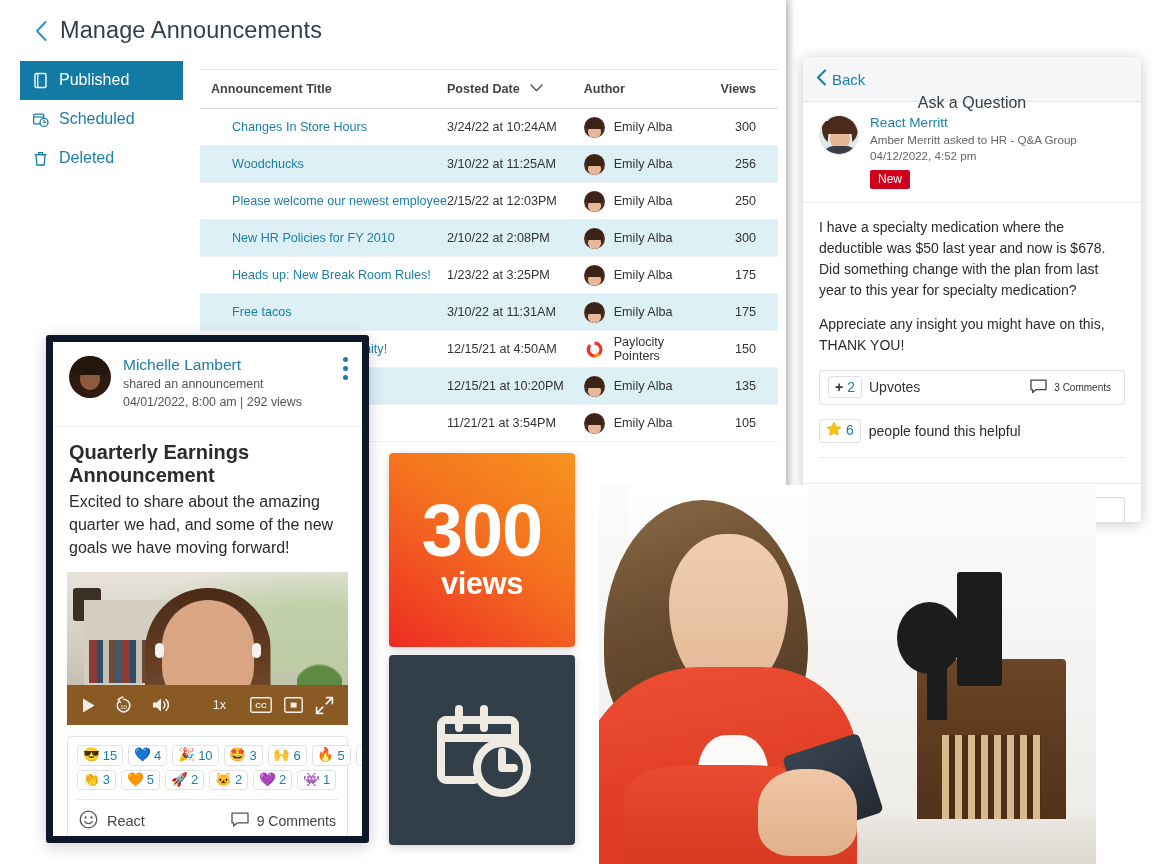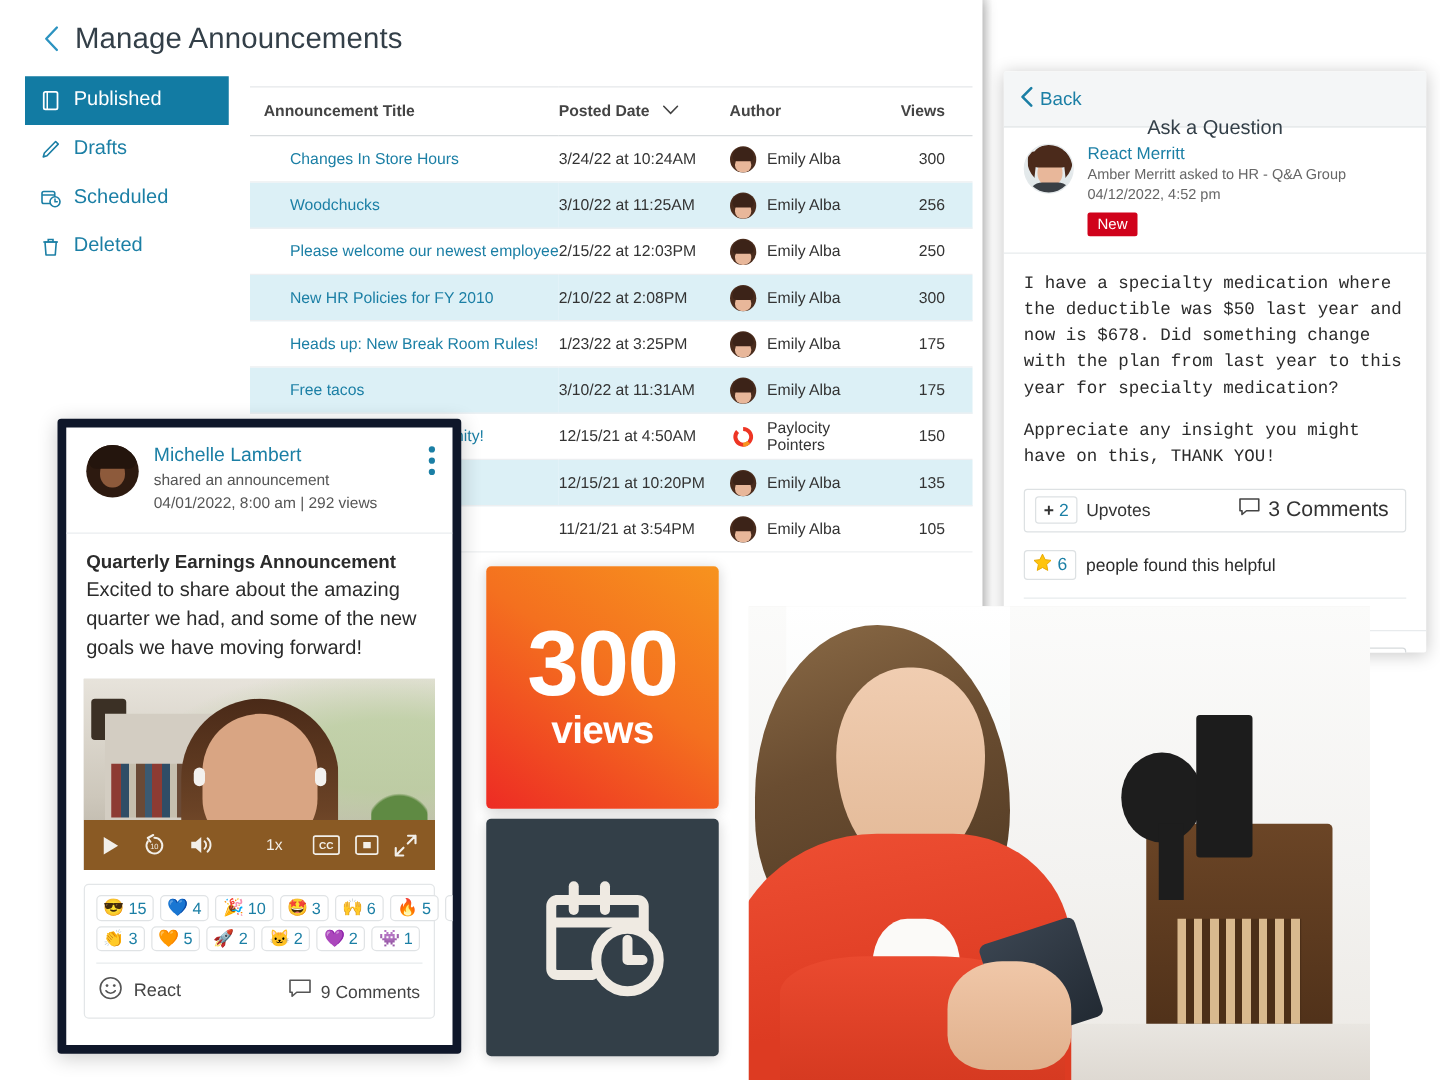--- a/index.html
+++ b/index.html
@@ -137,36 +137,36 @@
   .av-amber .hairside {
     position:absolute; left:2px; top:5px; width:36px; height:26px;
     border-radius: 0 0 18px 18px; background:#4b2a1b; clip-path: polygon(0 0,22% 0,14% 100%,0 100%, 100% 100%, 86% 100%, 78% 0, 100% 0, 100% 100%, 0 100%);
   }
   .qa-name { color:#1B7FA5; font-size:13.6px; margin-bottom:2px; }
   .qa-sub { color:#666; font-size:11.6px; line-height:1.38; }
   .qa-new {
     display:inline-block; margin-top:6px; background:#D0021B; color:#fff;
     font-size:12px; padding:2px 8px 3px; border-radius:2px;
   }
-  .qa-body { padding: 14px 17px 0 16px; font-family: Liberation Mono, monospace; }
+  .qa-body { padding: 14px 17px 0 16px; }
   .qa-body p { font-size: 14px; color:#2b2b2b; line-height:1.5; }
   .qa-body p + p { margin-top: 13px; }
   .qa-stats {
     margin: 14px 16px 0; border:1px solid #DDE1E3; border-radius:3px;
     height: 35px; display:flex; align-items:center; justify-content:space-between;
     padding: 0 13px 0 8px;
   }
   .up-chip {
     display:flex; align-items:center; gap:4px; border:1px solid #DDE1E3;
     border-radius:3px; padding:2px 6px; font-size:14px;
   }
   .up-plus { font-weight:bold; color:#333; }
   .up-n { color:#1B7FA5; }
   .up-label { font-size:14px; color:#333; margin-left:7px; }
-  .cm-group { display:flex; align-items:center; gap:7px; font-size:17px; color:#333; }
+  .cm-group { display:flex; align-items:center; gap:7px; font-size:10px; color:#333; }
   .qa-helpful {
     display:flex; align-items:center; gap:8px; margin: 14px 16px 0;
     font-size:14px; color:#2b2b2b; padding-bottom: 14px;
     border-bottom: 1px solid #E8EBED;
   }
   .star-chip {
     display:flex; align-items:center; gap:4px; border:1px solid #DDE1E3;
     border-radius:3px; padding:1px 6px 2px;
   }
   .star-n { color:#1B7FA5; font-size:14px; }
@@ -201,21 +201,21 @@
   }
   .av-michelle::after {
     content:""; position:absolute; left:2px; top:-1px; width:38px; height:20px;
     border-radius:19px 19px 8px 8px; background:#24150d;
   }
   .ann-name { color:#1B7FA5; font-size:15.5px; margin-bottom:2px; }
   .ann-sub { color:#555; font-size:12.4px; line-height:1.42; }
   .kebab { position:absolute; right:14px; top:15px; display:flex; flex-direction:column; gap:4px; cursor:pointer; }
   .kebab i { width:5px; height:5px; border-radius:50%; background:#1B7FA5; display:block; }
   .ann-body { padding: 14px 16px 0 16px; }
-  .ann-title { font-size:15px; font-weight:bold; color:#2b2b2b; margin-bottom:4px; }
+  .ann-title { font-size:20px; font-weight:bold; color:#2b2b2b; margin-bottom:4px; }
   .ann-text { font-size:16px; color:#2b2b2b; line-height:1.42; }
 
   
   .video {
     margin: 13px 14px 0; height: 153px; position: relative; overflow: hidden;
     background: linear-gradient(180deg,#cfcac0 0%, #b9b3a7 100%);
   }
   .vid-room { position:absolute; inset:0; background:
       radial-gradient(ellipse at 88% 40%, rgba(180,205,150,0.65) 0 22%, rgba(0,0,0,0) 55%),
       linear-gradient(180deg,#e7e3db 0%, #cdc7bb 62%, #b4aea1 100%);
@@ -354,28 +354,20 @@
           <svg class="side-icon" viewBox="0 0 17 17">
               <rect x="3" y="1.5" width="11" height="14" rx="1.3" fill="none" stroke="#ffffff" stroke-width="1.4"></rect>
               <line x1="5.8" y1="1.5" x2="5.8" y2="15.5" stroke="#ffffff" stroke-width="1.2"></line>
             </svg>
         </span>
         <span class="side-label">Published</span>
       </div>
       <div class="side-item">
         <span class="side-icon">
           <svg class="side-icon" viewBox="0 0 17 17">
-              <path d="M12.5 2.2 L14.6 4.3 L5.6 13.6 L2.6 14.5 L3.5 11.4 Z" fill="none" stroke="#1B7FA5" stroke-width="1.3" stroke-linejoin="round"></path>
-            </svg>
-        </span>
-        <span class="side-label">Drafts</span>
-      </div>
-      <div class="side-item">
-        <span class="side-icon">
-          <svg class="side-icon" viewBox="0 0 17 17">
               <rect x="1.6" y="3.2" width="10.2" height="9.6" rx="1.4" fill="none" stroke="#1B7FA5" stroke-width="1.3"></rect>
               <line x1="1.6" y1="6" x2="11.8" y2="6" stroke="#1B7FA5" stroke-width="1.2"></line>
               <circle cx="12" cy="11.4" r="4" fill="#fff" stroke="#1B7FA5" stroke-width="1.3"></circle>
               <path d="M12 9.2 V11.4 H13.8" fill="none" stroke="#1B7FA5" stroke-width="1.2" stroke-linecap="round"></path>
             </svg>
         </span>
         <span class="side-label">Scheduled</span>
       </div>
       <div class="side-item">
         <span class="side-icon">

